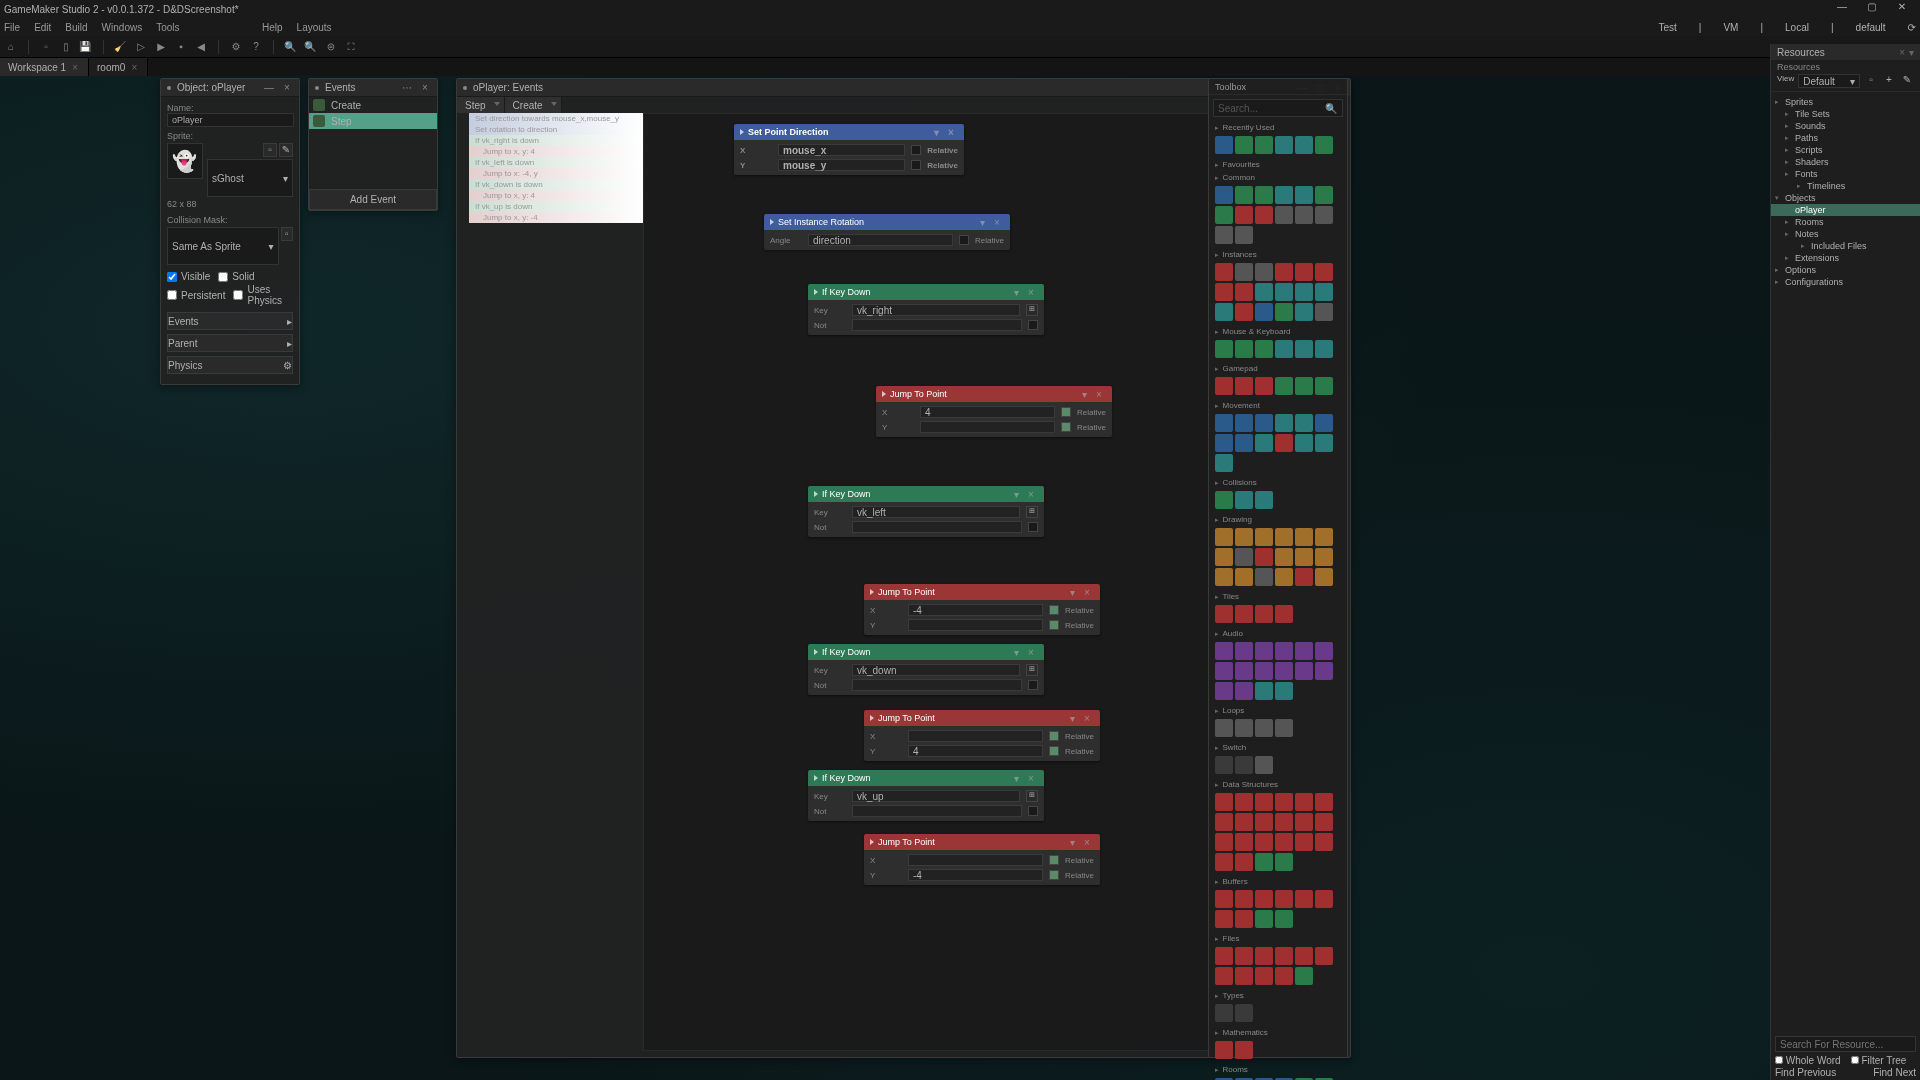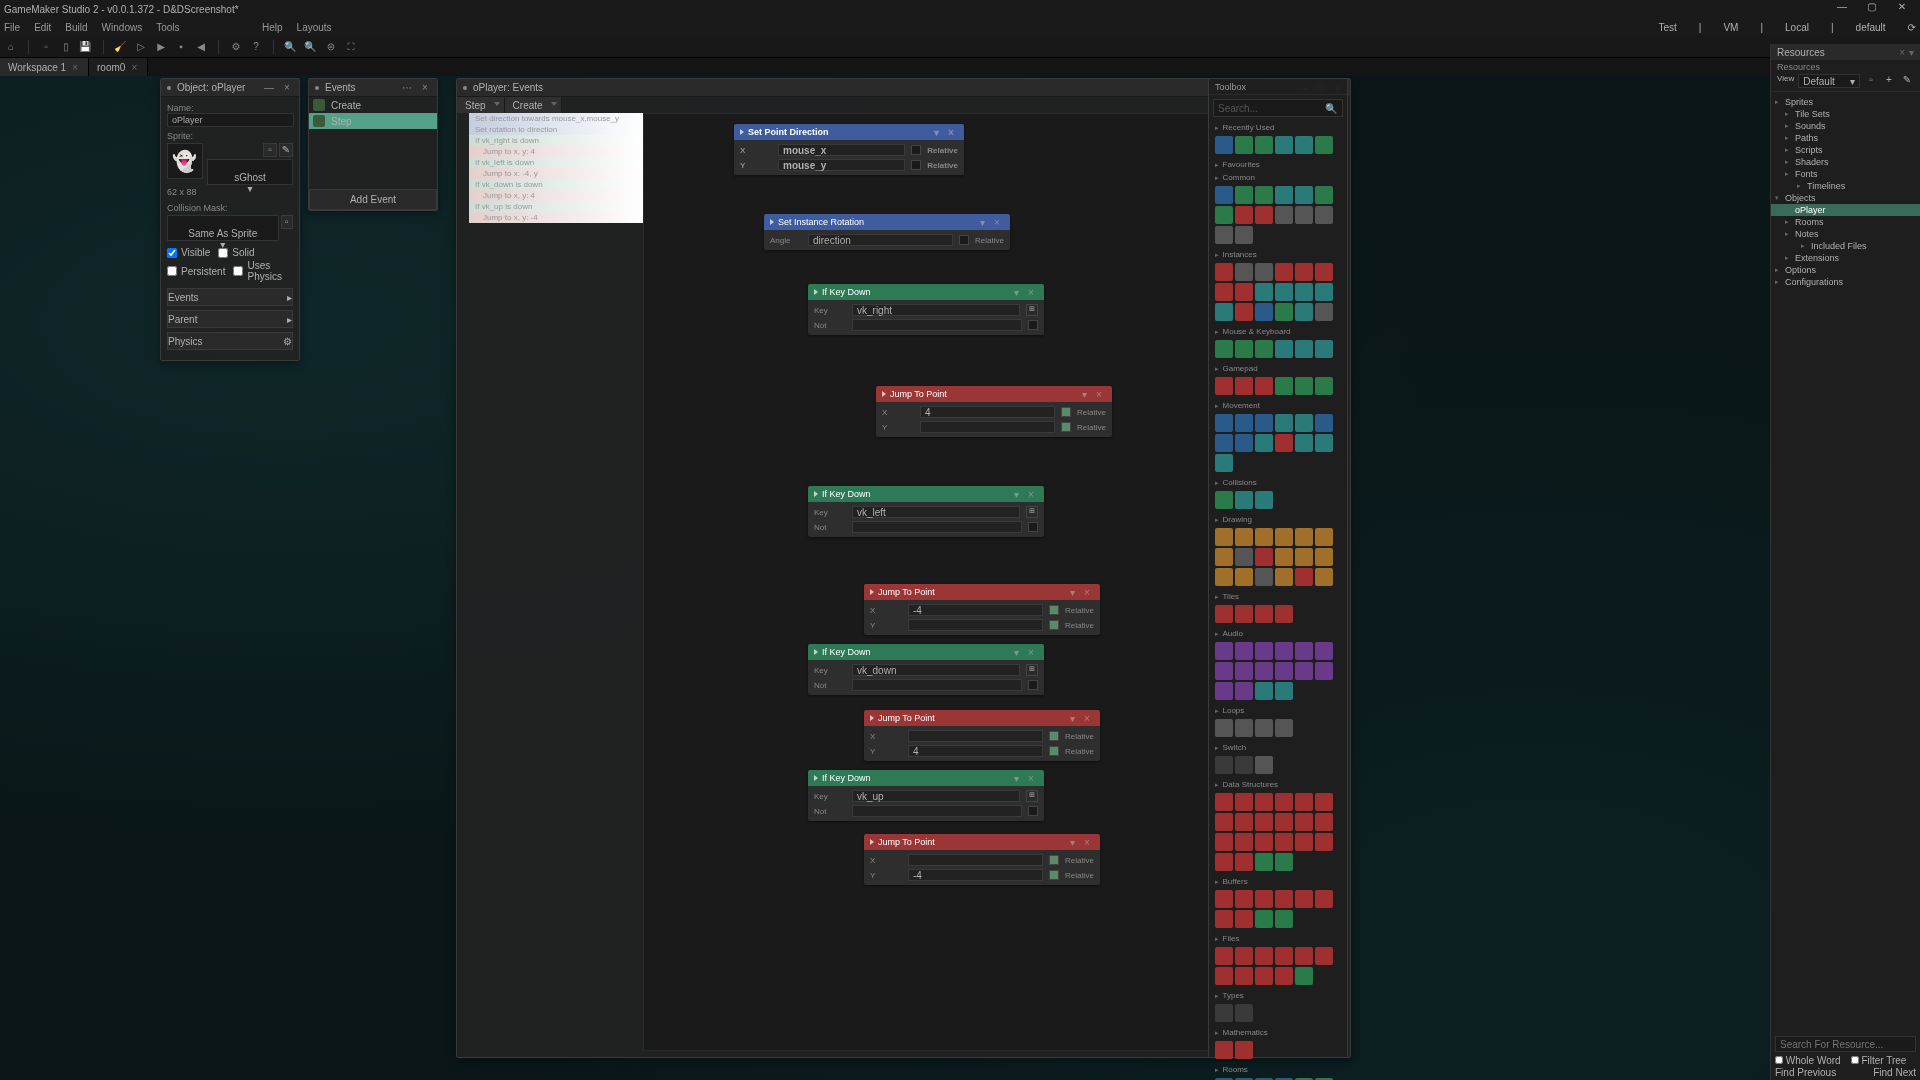--- a/index.html
+++ b/index.html
@@ -28,21 +28,21 @@
 .panel-header .spacer { flex:1; }
 .panel-header .hbtn { width:12px; height:12px; color:#888; cursor:pointer; text-align:center; }
 .panel-body { padding:6px; }
 
 
 #object-panel { left:160px; top:78px; width:140px; }
 .op-label { color:#888; font-size:9px; }
 .op-input { flex:1; height:14px; background:#1a1a1a; border:1px solid #333; padding:0 4px; color:#aaa; font-size:9px; }
 .sprite-thumb { width:36px; height:36px; background:#1a1a1a; border:1px solid #333; display:flex; align-items:center; justify-content:center; font-size:20px; }
 .sprite-btn { width:14px; height:14px; background:#2a2a2a; border:1px solid #3a3a3a; cursor:pointer; text-align:center; line-height:12px; }
-.op-dd { width:100%; height:16px; background:#1a1a1a; border:1px solid #333; padding:12px 4px; display:flex; align-items:center; justify-content:space-between;flex-direction:column; }
+.op-dd { width:100%; height:16px; background:#1a1a1a; border:1px solid #333; padding:18px 4px; display:flex; align-items:center; justify-content:space-between; }
 .op-chk { display:flex; align-items:center; gap:4px; }
 .op-chk input { width:10px; height:10px; }
 .op-btn { width:100%; height:18px; background:#2a2a2a; border:1px solid #3a3a3a; display:flex; align-items:center; justify-content:center; gap:6px; margin-bottom:4px; cursor:pointer; }
 
 
 #events-panel { left:308px; top:78px; width:130px; }
 .event-item { display:flex; align-items:center; gap:6px; padding:2px 4px; cursor:pointer; }
 .event-item.sel { background:#55a088; color:#fff; }
 .event-icon { width:12px; height:12px; background:#3a5a3a; border-radius:2px; }
 .add-event-btn { margin-top:60px; text-align:center; padding:4px; background:#2a2a2a; border:1px solid #3a3a3a; cursor:pointer; }

